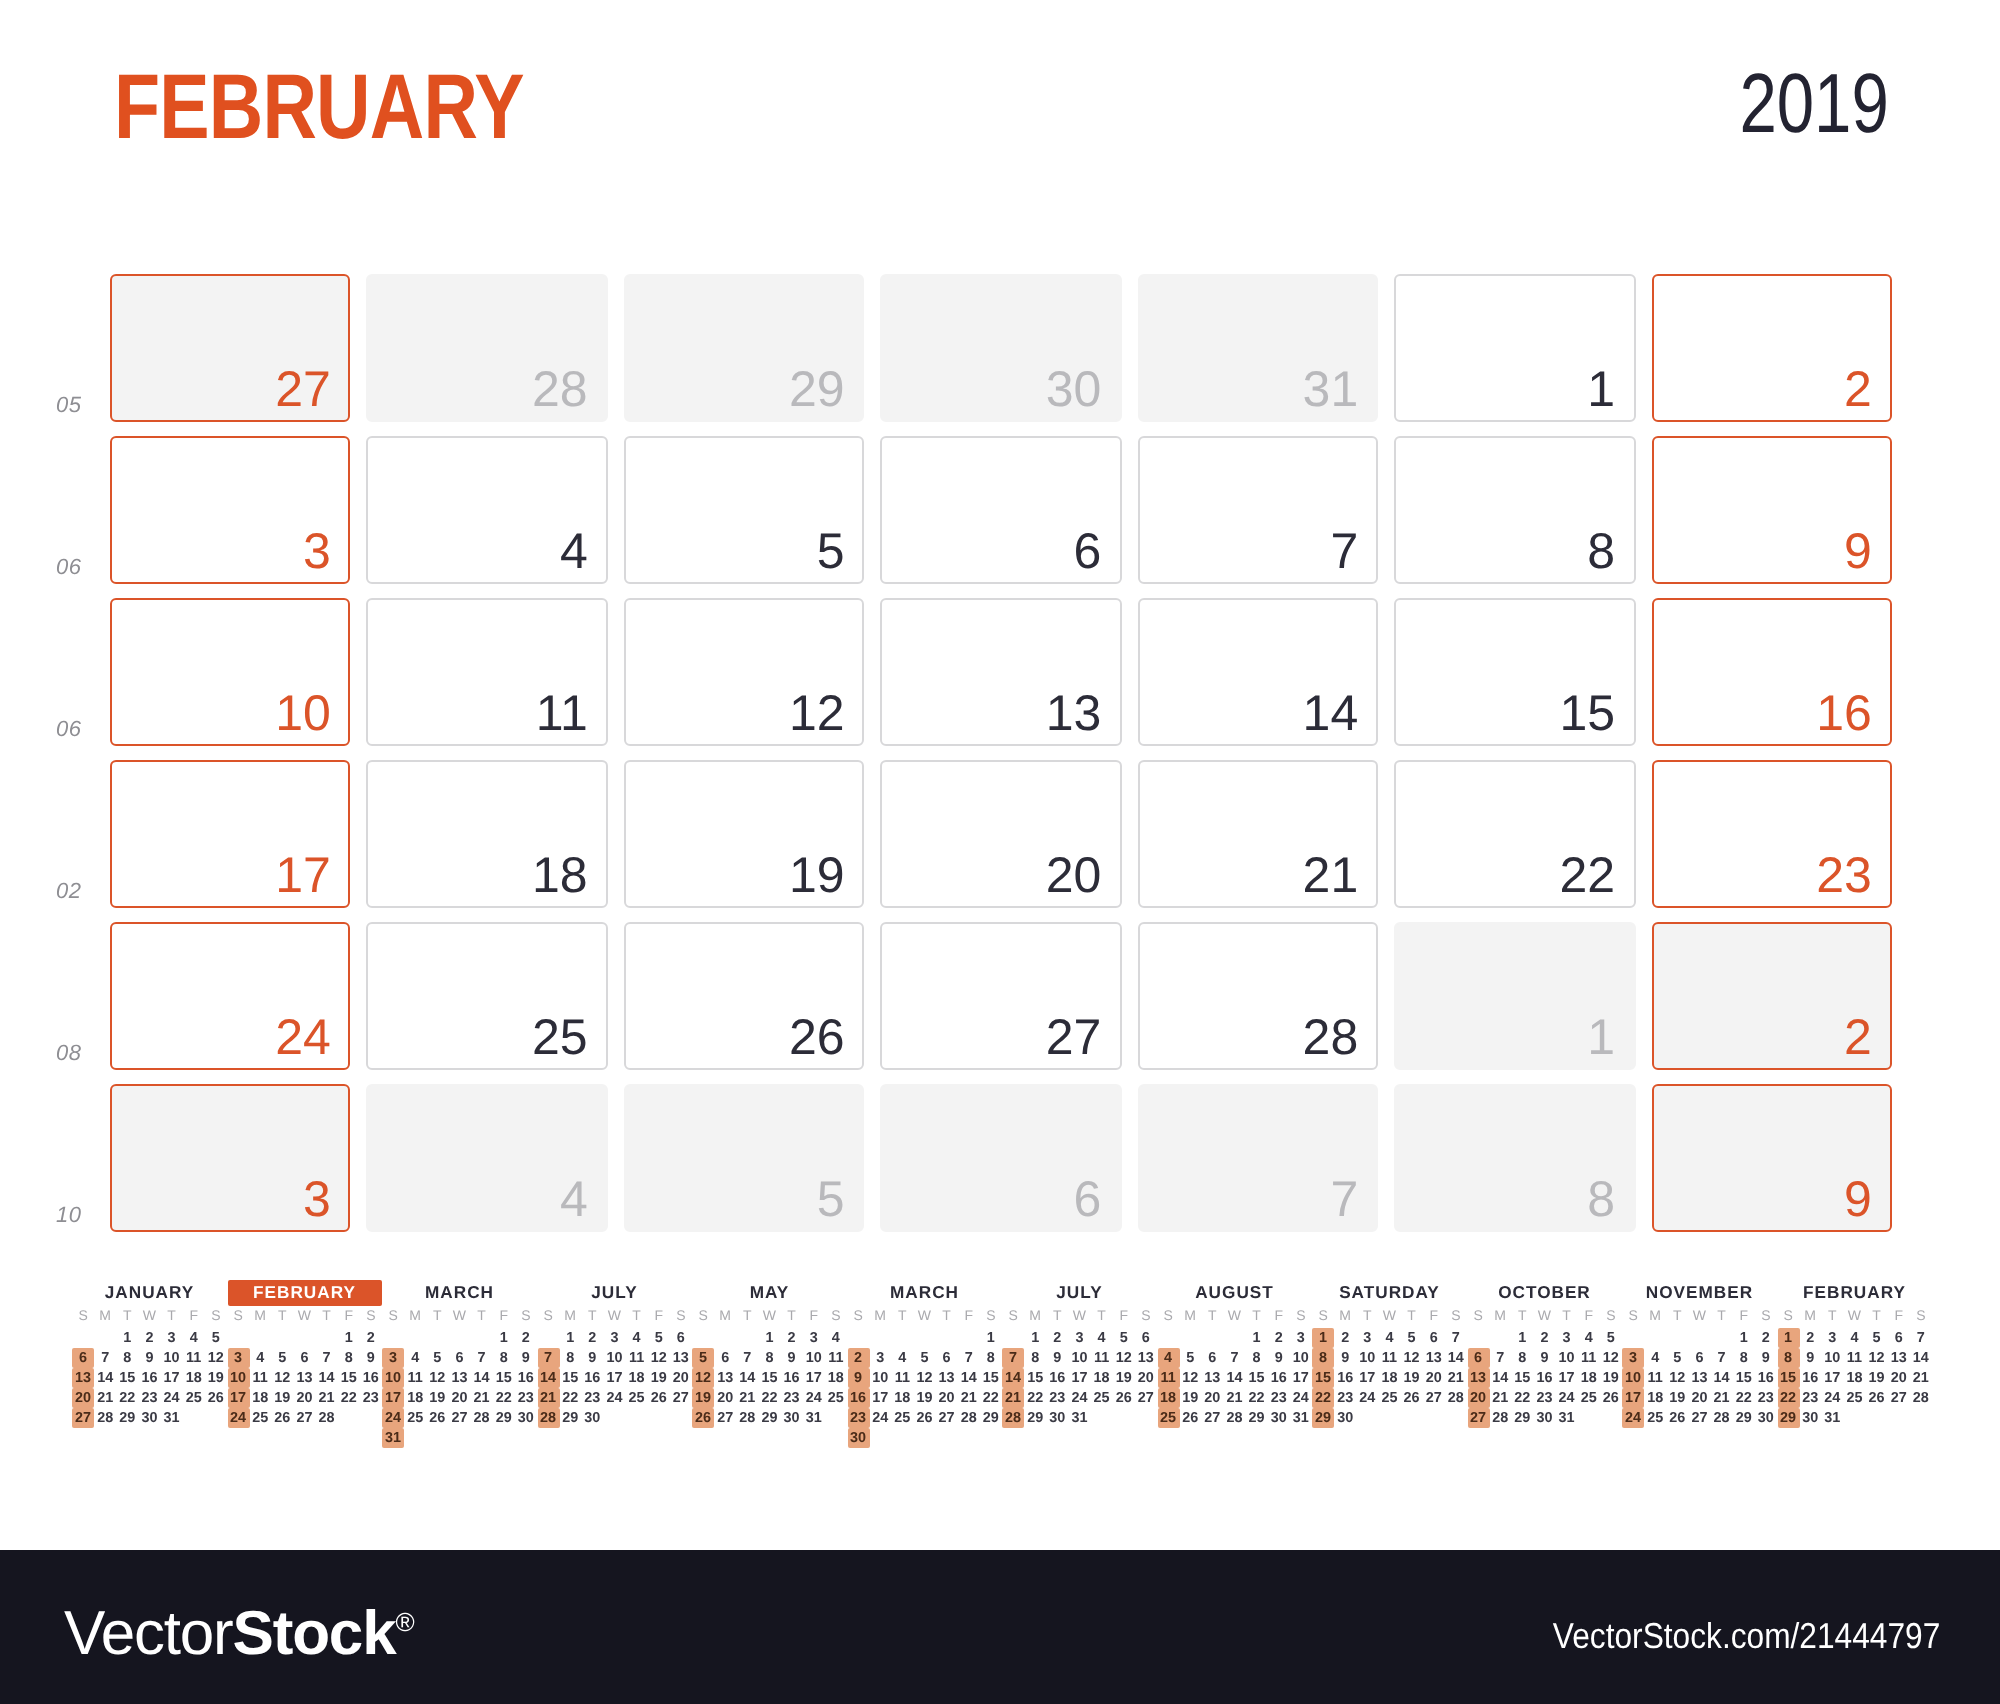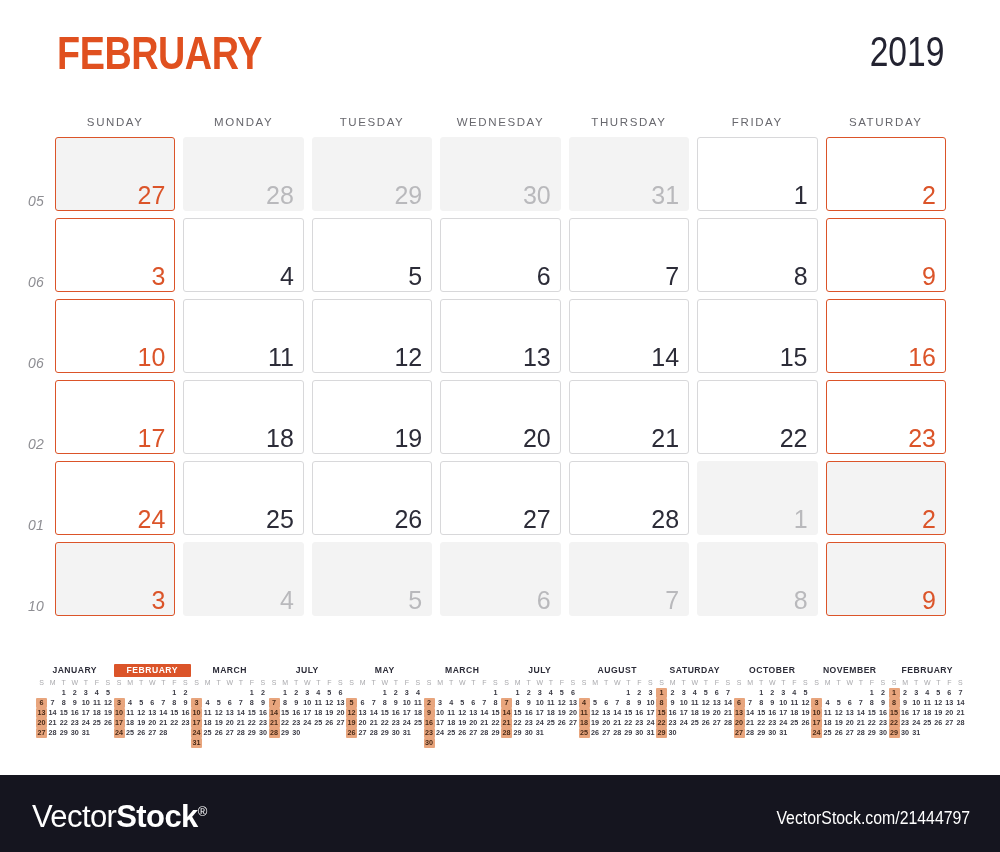--- a/index.html
+++ b/index.html
@@ -37,21 +37,21 @@
     width:127px;text-align:center;
     font-size:11.5px;letter-spacing:1.6px;
     color:#67676d;text-transform:uppercase;
   }
 
   
   .grid{position:absolute;left:55px;top:137px;width:891px;}
   .week{display:flex;gap:8px;margin-bottom:7px;position:relative;height:74px;}
   .weeknum{
     position:absolute;left:-27px;bottom:2px;
-    font-size:14px;font-style:italic;color:#8e8e93;
+    font-size:11px;font-style:italic;color:#8e8e93;
     letter-spacing:0.3px;
   }
   .cell{
     width:127px;height:74px;
     box-sizing:border-box;
     position:relative;
     border-radius:3px;
   }
   .cell.inmonth{background:#ffffff;border:1px solid #d8d8da;}
   .cell.outmonth{background:#f3f3f3;border:1px solid #f3f3f3;}
@@ -65,21 +65,21 @@
   .cell.outmonth .daynum{color:#b9b9bc;}
   .cell.weekend .daynum{color:#DB5429;}
 
   
   .minis{position:absolute;left:36px;top:640px;width:930px;
          display:flex;}
   .mini{width:77.5px;}
   .mini-title{
     text-align:center;font-size:8.6px;font-weight:bold;
     letter-spacing:0.5px;color:#2c2c38;
-    height:13px;line-height:13px;margin-bottom:2px;margin-top:24px;
+    height:13px;line-height:13px;margin-bottom:2px;
   }
   .mini.current .mini-title{
     background:#DB5429;color:#ffffff;border-radius:1px;
   }
   .mini-dows{display:flex;margin-bottom:2px;}
   .mini-dows span{
     width:11.07px;text-align:center;
     font-size:7px;color:#a9a9ad;
   }
   .mini-week{display:flex;height:10px;}
@@ -116,29 +116,20 @@
 </head>
 <body>
 
 <div class="page">
 
   <div class="header">
     <div class="month-title">FEBRUARY</div>
     <div class="year-title">2019</div>
   </div>
 
-  <div class="dow-row" id="dow-row">
-      <div class="dow">SUNDAY</div>
-      <div class="dow">MONDAY</div>
-      <div class="dow">TUESDAY</div>
-      <div class="dow">WEDNESDAY</div>
-      <div class="dow">THURSDAY</div>
-      <div class="dow">FRIDAY</div>
-      <div class="dow">SATURDAY</div>
-    </div>
 
   <div class="grid" id="month-grid">
       <div class="week">
         <div class="weeknum">05</div>
         <div class="cell outmonth weekend">
           <div class="daynum">27</div>
         </div>
         <div class="cell outmonth">
           <div class="daynum">28</div>
         </div>
@@ -224,21 +215,21 @@
           <div class="daynum">21</div>
         </div>
         <div class="cell inmonth">
           <div class="daynum">22</div>
         </div>
         <div class="cell inmonth weekend">
           <div class="daynum">23</div>
         </div>
       </div>
       <div class="week">
-        <div class="weeknum">01</div>
+        <div class="weeknum">08</div>
         <div class="cell inmonth weekend">
           <div class="daynum">24</div>
         </div>
         <div class="cell inmonth">
           <div class="daynum">25</div>
         </div>
         <div class="cell inmonth">
           <div class="daynum">26</div>
         </div>
         <div class="cell inmonth">

